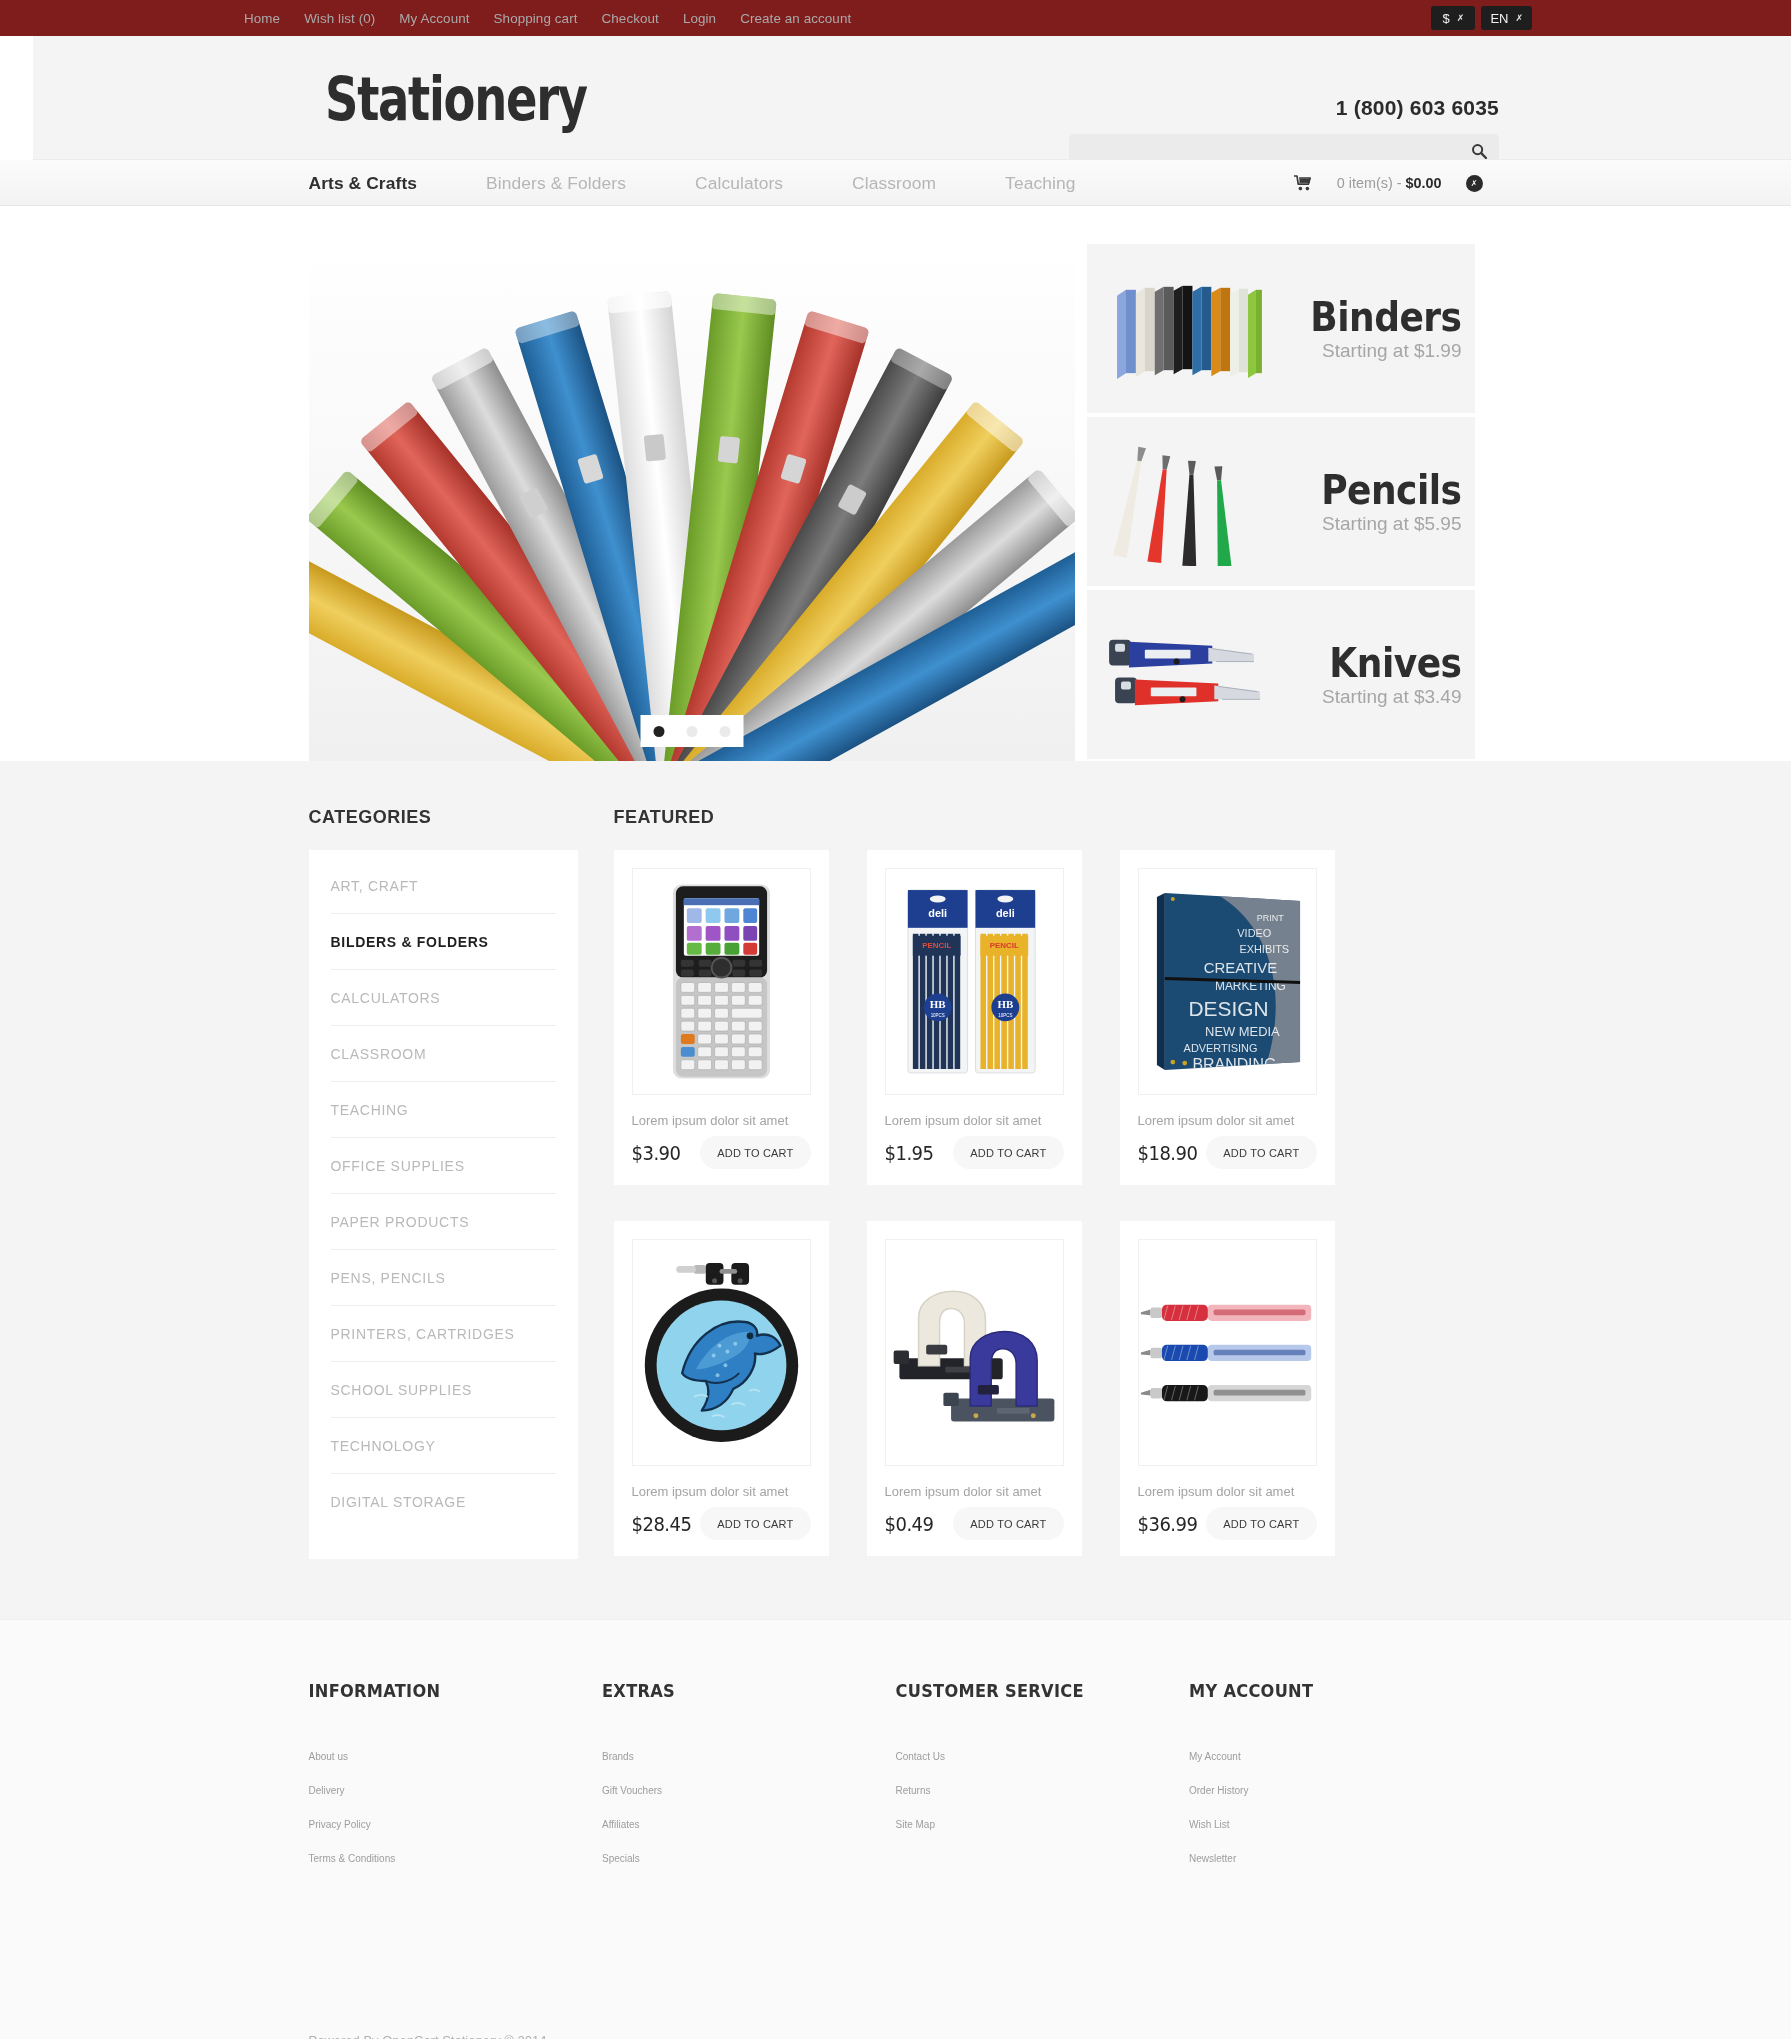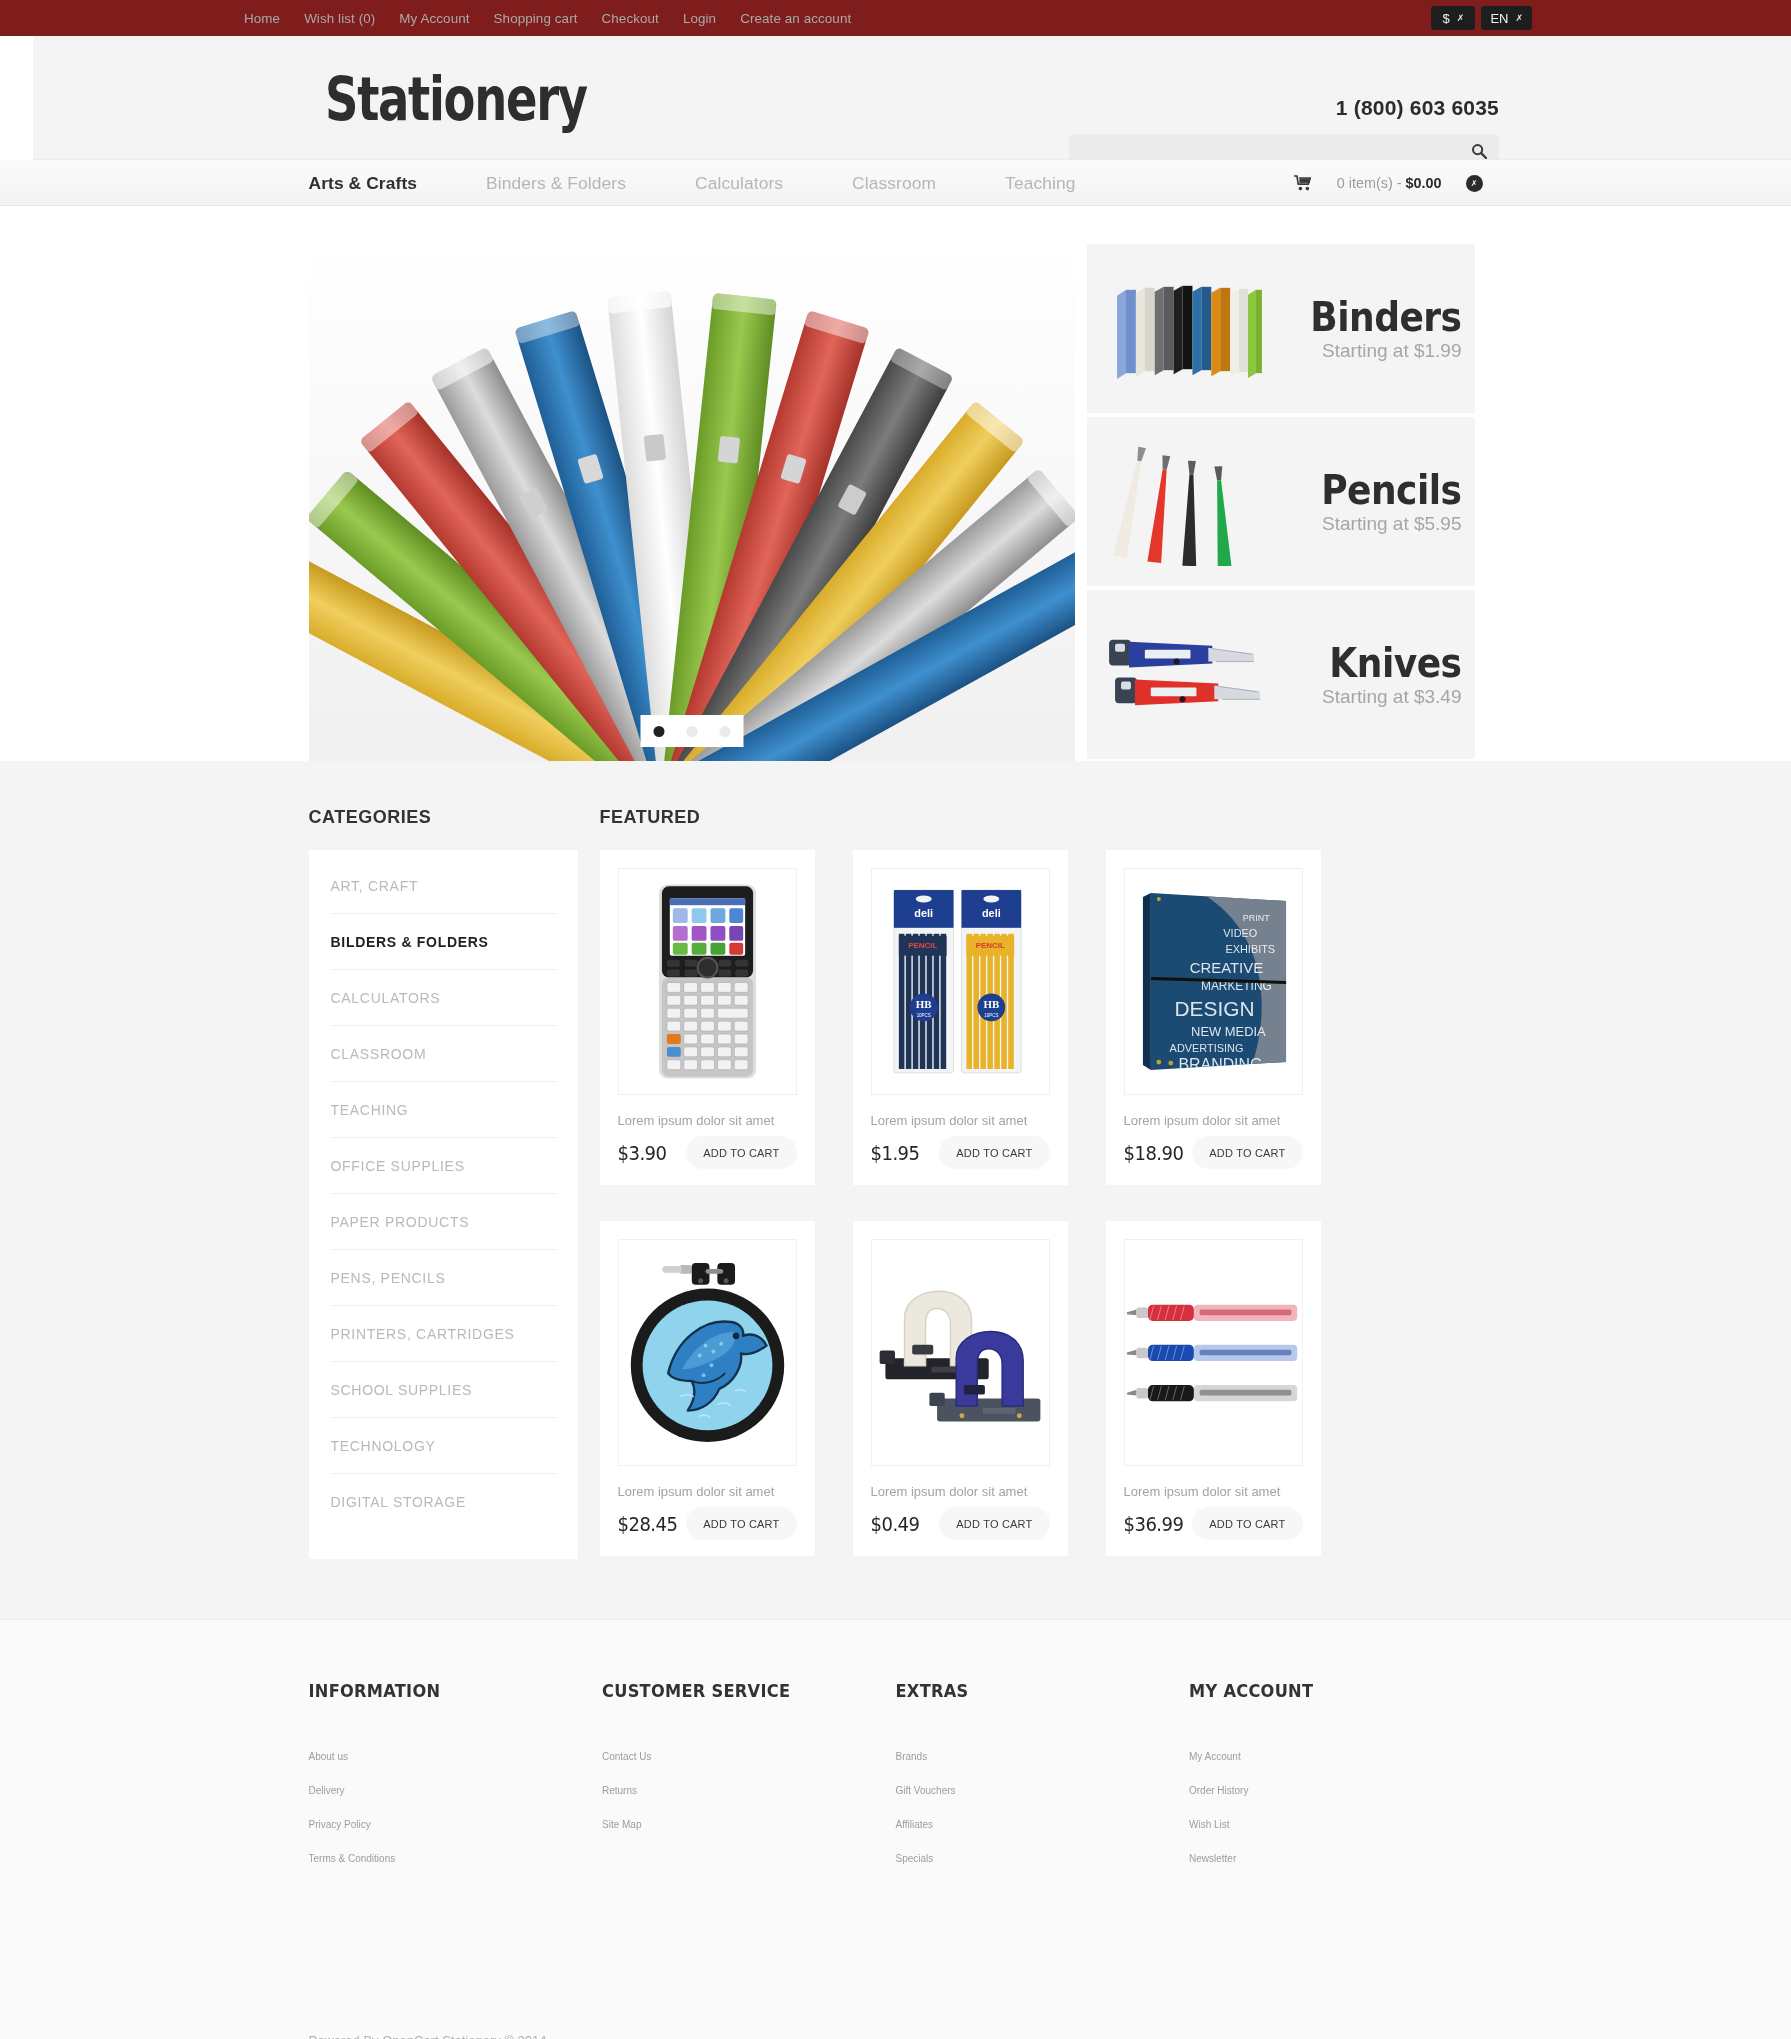--- a/index.html
+++ b/index.html
@@ -139,21 +139,21 @@
   .banner-txt { text-align: right; position: absolute; right: 13px; top: 50%; transform: translateY(-50%); }
   .banner-title {
     font-family: "DejaVu Sans Condensed", "Liberation Sans Narrow", "Liberation Sans", sans-serif;
     font-size: 40px; font-weight: bold; color: #2e2e2e; line-height: 1.05;
     letter-spacing: -0.5px;
   }
   .banner-sub { font-size: 19px; color: #a6a6a6; margin-top: 2px; }
 
   
   .content { background: #f4f4f4; padding: 46px 0 60px 0; }
-  .content-row { display: flex; gap: 22px; }
+  .content-row { display: flex; gap: 36px; }
   .col-left { width: 269px; flex: none; }
   .col-right { flex: 1; }
   .sect-title {
     font-size: 18px; font-weight: bold; color: #333;
     letter-spacing: 0.5px; margin-bottom: 22px; text-transform: uppercase;
   }
   .cat-box { background: #fff; padding: 8px 22px 30px 22px; }
   .cat-box a {
     display: block; font-size: 14px; color: #b9b9b9;
     text-decoration: none; letter-spacing: 0.7px;
@@ -821,32 +821,32 @@
 
         <div class="fcol">
           <h4>Information</h4>
           <a href="#">About us</a>
           <a href="#">Delivery</a>
           <a href="#">Privacy Policy</a>
           <a href="#">Terms &amp; Conditions</a>
         </div>
 
         <div class="fcol">
-          <h4>Customer Service</h4>
-          <a href="#">Contact Us</a>
-          <a href="#">Returns</a>
-          <a href="#">Site Map</a>
-        </div>
-
-        <div class="fcol">
           <h4>Extras</h4>
           <a href="#">Brands</a>
           <a href="#">Gift Vouchers</a>
           <a href="#">Affiliates</a>
           <a href="#">Specials</a>
+        </div>
+
+        <div class="fcol">
+          <h4>Customer Service</h4>
+          <a href="#">Contact Us</a>
+          <a href="#">Returns</a>
+          <a href="#">Site Map</a>
         </div>
 
         <div class="fcol">
           <h4>My Account</h4>
           <a href="#">My Account</a>
           <a href="#">Order History</a>
           <a href="#">Wish List</a>
           <a href="#">Newsletter</a>
         </div>
 

